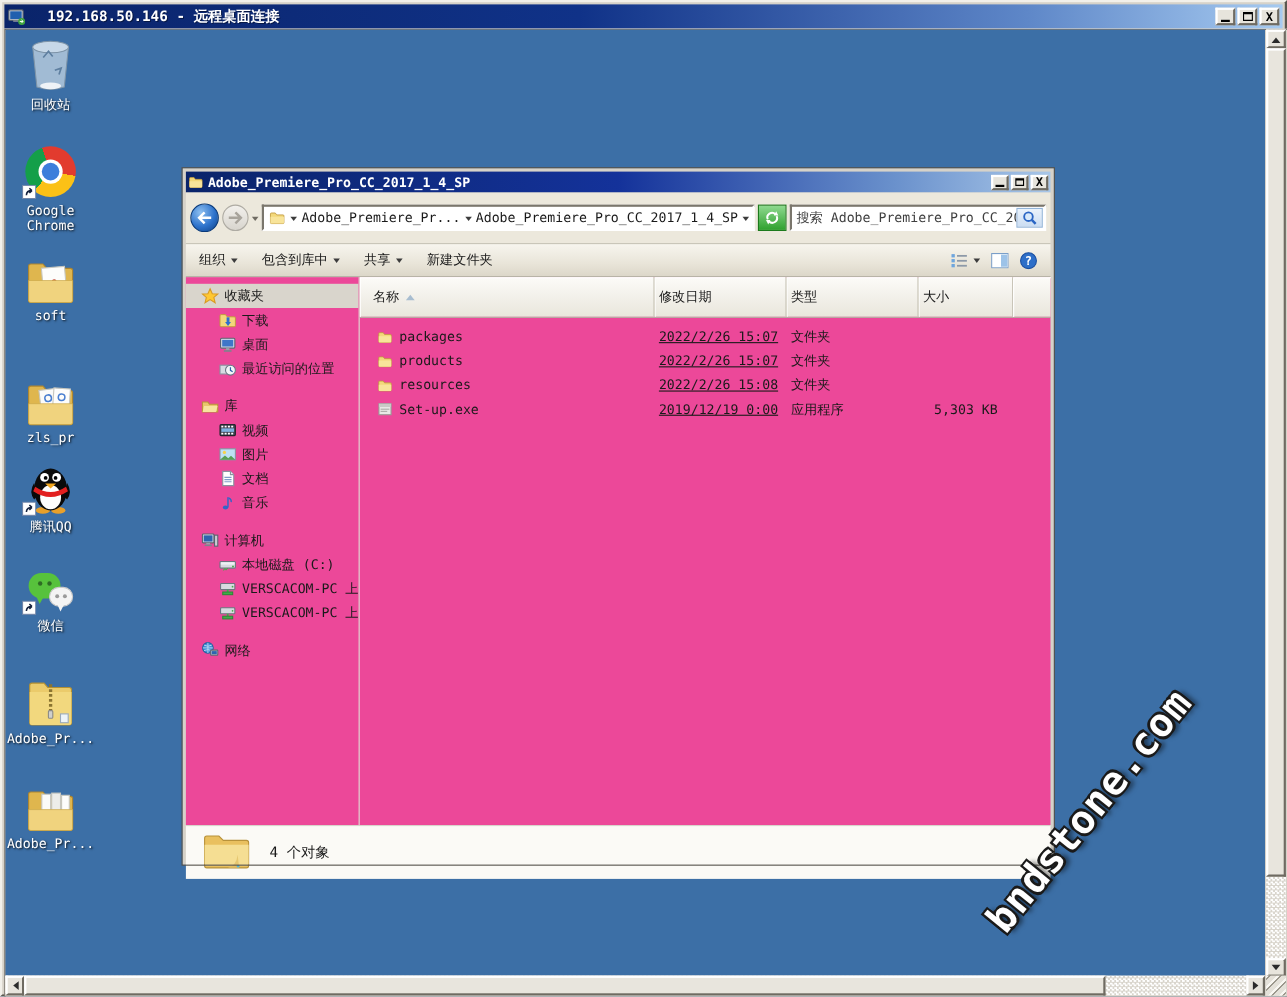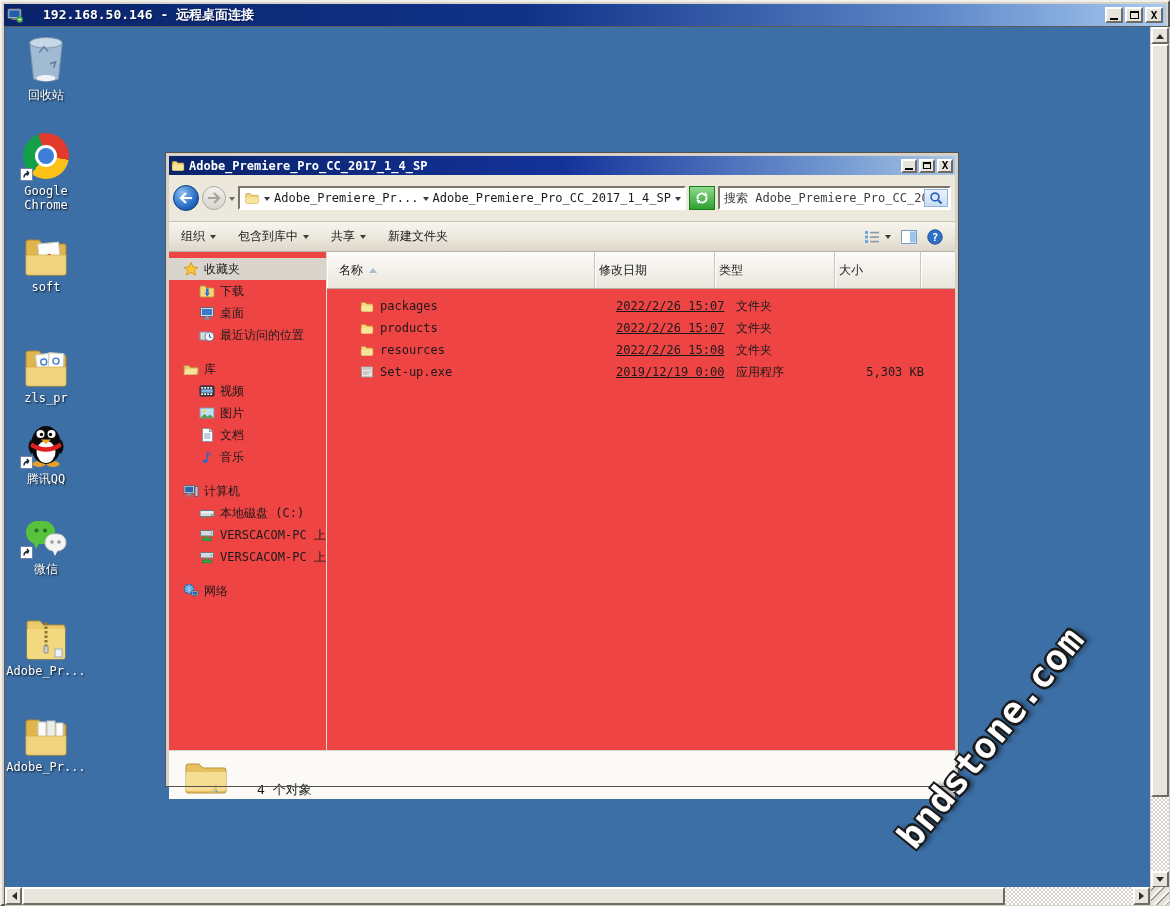--- a/index.html
+++ b/index.html
@@ -83,46 +83,46 @@
   .search-field input { flex:1; min-width:0; border:none; outline:none; font:12px "DejaVu Sans Mono",monospace; color:#333; background:transparent; }
   .search-field input::placeholder { color:#3f3f3f; opacity:1; }
   .mag-btn { width:24px; height:18px; flex:none; background:linear-gradient(#EAF2FB,#CBDDF2); border:1px solid #93B4D8;
     display:flex; align-items:center; justify-content:center; }
 
   .ex-toolbar { height:30px; background:linear-gradient(#F7F5EE,#E9E5D9 60%,#DCD7C9); border-bottom:1px solid #B5B1A4;
     display:flex; align-items:center; padding:0 12px; gap:22px; }
   .tb-item { display:flex; align-items:center; gap:5px; white-space:nowrap; }
   .tb-right { margin-left:auto; display:flex; align-items:center; gap:10px; }
 
-  .ex-main { height:498px; background:#ef4444; display:flex; }
+  .ex-main { height:498px; background:#ec4899; display:flex; }
   .ex-side { width:158px; border-right:1px solid #E2DED4; padding-top:6px; overflow:hidden; }
   .side-item { height:22px; display:flex; align-items:center; gap:5px; padding-left:14px; white-space:nowrap; }
   .side-item.lvl1 { padding-left:30px; }
   .side-item.selected { background:#D9D5CC; }
   .side-gap { height:12px; }
   .si-icon { width:16px; height:16px; flex:none; display:flex; align-items:center; justify-content:center; }
 
   .ex-files { flex:1; display:flex; flex-direction:column; }
   .fl-header { height:37px; display:flex; background:linear-gradient(#FCFBF8,#E9E6DC); border-bottom:1px solid #B5B1A4; }
   .fl-h { display:flex; align-items:center; padding:0 4px; border-right:1px solid #C9C5B8; box-shadow:inset 1px 1px 0 #FFF; gap:6px; }
   .fl-h.c-name { width:268px; padding-left:12px; }
   .fl-h.c-date { width:120px; }
   .fl-h.c-type { width:120px; }
   .fl-h.c-size { width:86px; }
   .fl-h.c-rest { flex:1; border-right:none; }
   .sort-tri { width:0; height:0; border:4px solid transparent; border-bottom:5px solid #A8BDD0; margin-top:-4px; }
   .fl-rows { flex:1; padding-top:6px; }
-  .fl-row { height:22px; display:flex; align-items:center;justify-content:center; }
+  .fl-row { height:22px; display:flex; align-items:center; }
   .fc { padding:0 4px; white-space:nowrap; overflow:hidden; }
   .fc.c-name { width:268px; padding-left:16px; display:flex; align-items:center; gap:6px; }
   .fc.c-date { width:120px;text-decoration:underline; }
   .fc.c-type { width:120px; }
   .fc.c-size { width:86px; text-align:right; padding-right:14px; }
 
-  .ex-details { height:49px; border-top:1px solid #D8D4CB; background:#FBFAF6; display:flex; align-items:flex-end; padding-left:14px; gap:28px; }
+  .ex-details { height:49px; border-top:1px solid #D8D4CB; background:#FBFAF6; display:flex; align-items:center; padding-left:14px; gap:16px; }
   .status-text { font-size:13px; }
 
   svg { display:block; }
 </style>
 </head>
 <body>
 
 <div class="rdp-window">
   <div class="rdp-titlebar">
     <span>

